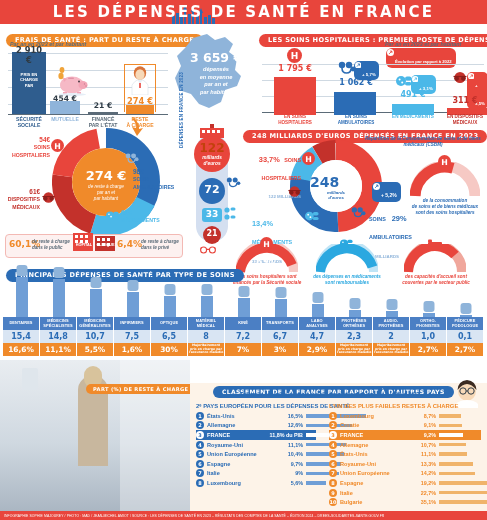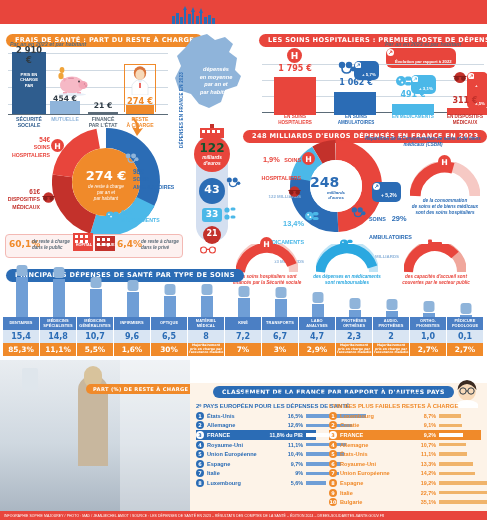--- a/index.html
+++ b/index.html
@@ -63,20 +63,21 @@
           <rect x="22" y="5" width="2" height="13"></rect>
         <polygon points="23,1 25,6 21,6"></polygon>
         <rect x="26" y="10" width="3" height="8"></rect>
           <rect x="30" y="6" width="2" height="12"></rect>
         <polygon points="31,2 33,7 29,7"></polygon>
         <rect x="34" y="11" width="3" height="7"></rect>
           <rect x="38" y="9" width="3" height="9"></rect>
         <rect x="42" y="12" width="3" height="6"></rect>
       </g>
     </svg>
+    <div class="title">LES DÉPENSES DE SANTÉ EN FRANCE</div>
   </div>
 
   <div class="abs" style="left:6px;top:28px;">
     <span class="pill orange">FRAIS DE SANTÉ : PART DU RESTE À CHARGE</span>
   </div>
   <div class="abs sub" style="left:10px;top:41px;">Par an en 2023 et par habitant</div>
 
   <div class="abs" style="left:8px;top:48px;width:160px;height:68px;">
     <div class="axisline" style="left:0;top:5px;width:160px;"></div>
     <div class="axisline" style="left:0;top:22px;width:160px;"></div>
@@ -127,20 +128,21 @@
   </div>
 
   <svg class="abs" style="left:128px;top:118px;width:20px;height:20px;" viewBox="0 0 20 20">
     <path d="M6 0 Q12 6 11 11 L15 10 L9 18 L4 9 L8 10 Q9 5 4 1 Z" fill="#f08a2a"></path>
   </svg>
 
   <div class="abs" style="left:163px;top:30px;width:92px;height:86px;">
     <svg style="position:absolute;left:0;top:0;width:92px;height:86px;" viewBox="0 0 92 86">
       <path d="M30 8 L44 4 L52 10 L62 7 L70 14 L66 22 L74 28 L72 40 L78 46 L74 56 L62 60 L58 72 L46 78 L36 74 L28 64 L16 60 L12 48 L18 36 L14 26 L22 18 Z" fill="#8fb4da"></path>
     </svg>
+    <div class="abs num" style="left:16px;top:20px;width:74px;text-align:center;color:#fff;font-size:12.5px;">3 659 €</div>
     <div class="abs ital" style="left:18px;top:36px;width:70px;text-align:center;color:#fff;font-size:5.6px;font-weight:bold;line-height:1.35;">dépensés<br>en moyenne<br>par an et<br>par habitant</div>
   </div>
 
   <div class="abs" style="left:259px;top:28px;">
     <span class="pill red">LES SOINS HOSPITALIERS : PREMIER POSTE DE DÉPENSE</span>
   </div>
   <div class="abs sub" style="left:385px;top:41px;color:#5b6b78;">Par an en 2023 et par habitant</div>
   <div class="abs" style="left:386px;top:48px;background:#e8453c;border-radius:6px;padding:1px 4px 1px 9px;">
     <svg style="position:absolute;left:1px;top:1px;width:7px;height:7px;" viewBox="0 0 10 10">
       <circle cx="5" cy="5" r="5" fill="#fff"></circle>
@@ -301,25 +303,25 @@
     <div class="abs" style="left:8px;top:6px;width:32px;height:108px;background:#d4dff0;border-radius:16px;"></div>
     <svg class="abs" style="left:12px;top:-4px;width:24px;height:14px;" viewBox="0 0 24 14">
       <rect x="0" y="4" width="24" height="10" fill="#e8453c"></rect>
       <rect x="2" y="6" width="3" height="3" fill="#fff"></rect>
         <rect x="7" y="6" width="3" height="3" fill="#fff"></rect>
       <rect x="12" y="6" width="3" height="3" fill="#fff"></rect>
         <rect x="17" y="6" width="3" height="3" fill="#fff"></rect>
       <rect x="10" y="0" width="4" height="4" fill="#c3312b"></rect>
     </svg>
     <div class="abs" style="left:6px;top:8px;width:36px;height:36px;border-radius:50%;background:#e8453c;"></div>
-    <div class="abs num" style="left:6px;top:13px;width:36px;text-align:center;color:#14532d;font-size:12px;">122</div>
+    <div class="abs num" style="left:6px;top:13px;width:36px;text-align:center;color:#c2410c;font-size:12px;">122</div>
     <div class="abs ital" style="left:8px;top:27px;width:32px;text-align:center;color:#fff;font-size:4.8px;font-weight:bold;line-height:1.2;">milliards<br>d'euros</div>
 
     <div class="abs" style="left:11px;top:50px;width:26px;height:26px;border-radius:50%;background:#2b6cb5;"></div>
-    <div class="abs num" style="left:11px;top:55px;width:26px;text-align:center;color:#fff;font-size:11px;">43</div>
+    <div class="abs num" style="left:11px;top:55px;width:26px;text-align:center;color:#fff;font-size:11px;">72</div>
     <svg class="abs" style="left:38px;top:48px;width:15px;height:12px;" viewBox="0 0 18 13">
       <circle cx="4" cy="4" r="3" fill="#2b6cb5"></circle>
         <circle cx="11" cy="4" r="3" fill="#2b6cb5"></circle>
       <path d="M4 7 Q4 12 8.5 12 Q13 12 13 7.5" stroke="#2b6cb5" stroke-width="1.5" fill="none"></path>
       <circle cx="15" cy="8" r="2.2" fill="#2b6cb5"></circle>
     </svg>
 
     <div class="abs" style="left:14px;top:80px;width:20px;height:14px;border-radius:3px;background:#4bb8e8;"></div>
     <div class="abs num" style="left:14px;top:81px;width:20px;text-align:center;color:#fff;font-size:9px;">33</div>
     <svg class="abs" style="left:36px;top:79px;width:12px;height:14px;" viewBox="0 0 12 14">
@@ -364,40 +366,40 @@
         <path d="M3 7 L7 3 M7 3 L4.3 3 M7 3 L7 5.7" stroke="#2b6cb5" stroke-width="1.2" fill="none"></path>
     </svg>
     <span style="color:#fff;font-size:5px;font-weight:bold;">+ 5,2%</span>
   </div>
 
   <svg class="abs" style="left:302px;top:152px;width:13px;height:13px;" viewBox="0 0 15 15">
     <circle cx="7.5" cy="7.5" r="7.5" fill="#e8453c"></circle>
     <text x="7.5" y="11" font-size="9" font-weight="bold" fill="#fff" text-anchor="middle" font-family="DejaVu Sans">H</text>
   </svg>
   <div class="abs" style="left:249px;top:148px;width:52px;text-align:right;">
-    <span style="color:#e8453c;font-size:7.4px;font-weight:bold;">1,9%</span>
+    <span style="color:#e8453c;font-size:7.4px;font-weight:bold;">33,7%</span>
     <span style="color:#e8453c;font-size:5.4px;font-weight:bold;">SOINS<br>HOSPITALIERS</span><br>
     <span style="color:#8fb4da;font-size:4.4px;font-weight:bold;">122 MILLIARDS</span>
   </div>
 
   <svg class="abs" style="left:287px;top:186px;width:15px;height:11px;" viewBox="0 0 16 11">
     <circle cx="8" cy="5.5" r="5.5" fill="#c3312b"></circle>
     <path d="M1.5 4.5 L14.5 4.5" stroke="#8e1e1a" stroke-width="1.2"></path>
     <circle cx="4.6" cy="6.6" r="2.4" fill="#8e1e1a"></circle>
       <circle cx="11.4" cy="6.6" r="2.4" fill="#8e1e1a"></circle>
   </svg>
 
   <svg class="abs" style="left:305px;top:210px;width:14px;height:12px;" viewBox="0 0 16 12">
     <circle cx="5" cy="6" r="5" fill="#4bb8e8"></circle>
       <rect x="9" y="1.5" width="6.5" height="4" rx="2" fill="#4bb8e8"></rect>
     <rect x="9" y="7" width="6.5" height="3.5" rx="1.75" fill="#4bb8e8"></rect>
     <circle cx="3.6" cy="4.5" r="1" fill="#fff"></circle>
       <circle cx="6.2" cy="7.4" r="1" fill="#fff"></circle>
   </svg>
-  <div class="abs" style="left:252px;top:212px;width:52px;text-align:right;line-height:1.15;">
+  <div class="abs" style="left:252px;top:212px;width:52px;line-height:1.15;">
     <span style="color:#4bb8e8;font-size:7.4px;font-weight:bold;">13,4%</span><br>
     <span style="color:#4bb8e8;font-size:5.4px;font-weight:bold;">MÉDICAMENTS</span><br>
     <span style="color:#8fb4da;font-size:4.4px;font-weight:bold;">33 MILLIARDS</span>
   </div>
 
   <svg class="abs" style="left:351px;top:206px;width:15px;height:12px;" viewBox="0 0 18 13">
     <circle cx="4" cy="4" r="3.2" fill="#2b6cb5"></circle>
       <circle cx="11" cy="4" r="3.2" fill="#2b6cb5"></circle>
     <path d="M4 7 Q4 12 8.5 12 Q13 12 13 7.5" stroke="#2b6cb5" stroke-width="1.6" fill="none"></path>
     <circle cx="15" cy="8" r="2.4" fill="#2b6cb5"></circle>
@@ -538,33 +540,33 @@
         <div class="cellhdr">LABO<br>ANALYSES</div>
         <div class="cellhdr">PROTHÈSES<br>ORTHÈSES</div>
         <div class="cellhdr">AUDIO-PROTHÈSES</div>
         <div class="cellhdr">ORTHO-PHONISTES</div>
         <div class="cellhdr">PÉDICURE<br>PODOLOGUE</div>
       </div>
     <div class="trow" id="row-val">
         <div class="cellval">15,4</div>
         <div class="cellval">14,8</div>
         <div class="cellval">10,7</div>
-        <div class="cellval">9,6</div>
+        <div class="cellval">7,5</div>
         <div class="cellval">6,5</div>
         <div class="cellval">8</div>
         <div class="cellval">7,2</div>
         <div class="cellval">6,7</div>
         <div class="cellval">4,7</div>
         <div class="cellval">2,3</div>
         <div class="cellval">2</div>
         <div class="cellval">1,0</div>
         <div class="cellval">0,1</div>
       </div>
     <div class="trow" id="row-pct">
-        <div class="cellpct">85,3%</div>
+        <div class="cellpct">16,6%</div>
         <div class="cellpct">11,1%</div>
         <div class="cellpct">5,5%</div>
         <div class="cellpct">1,6%</div>
         <div class="cellpct">30%</div>
         <div class="cellpct small">Majoritairement<br>pris en charge par<br>l'assurance maladie</div>
         <div class="cellpct">7%</div>
         <div class="cellpct">3%</div>
         <div class="cellpct">2,9%</div>
         <div class="cellpct small">Majoritairement<br>pris en charge par<br>l'assurance maladie</div>
         <div class="cellpct small">Majoritairement<br>pris en charge par<br>l'assurance maladie</div>

